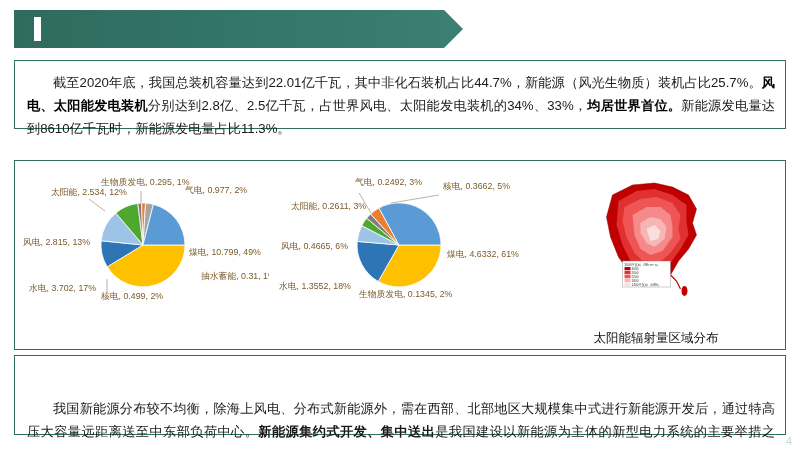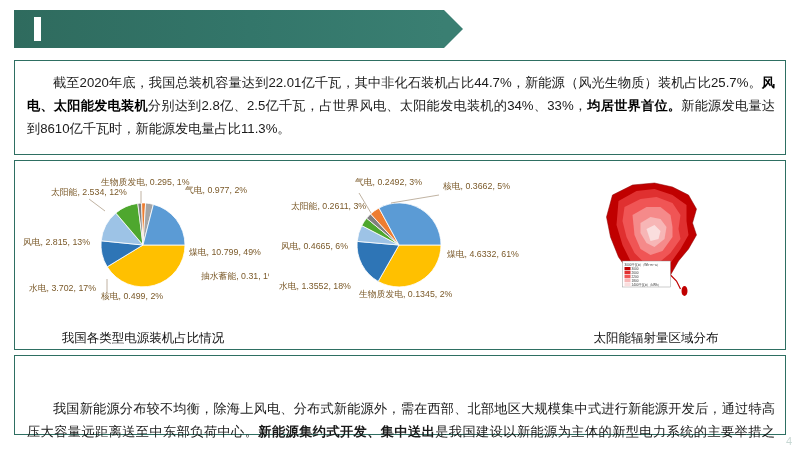--- a/index.html
+++ b/index.html
@@ -26,21 +26,21 @@
   .header-accent{
     position:absolute;left:20px;top:7px;width:7px;height:24px;background:#ffffff;
   }
   .header-title{
     position:absolute;left:36px;top:7px;
     color:#ffffff;font-size:18px;font-weight:bold;letter-spacing:1px;
     line-height:24px;white-space:nowrap;margin-top:40px;
   }
   
   .para-box{
-    position:absolute;left:14px;top:60px;width:772px;height:95px;
+    position:absolute;left:14px;top:60px;width:772px;height:69px;
     border:1px solid #2e6f62;background:#ffffff;box-sizing:border-box;
   }
   .para-text{
     position:absolute;left:12px;top:10px;width:748px;
     font-size:13.2px;line-height:23px;color:#1a1a1a;text-align:justify;
     text-indent:26px;
   }
   .para-text b{font-weight:bold;color:#000;}
   
   .charts{
@@ -121,21 +121,20 @@
         <text class="lbl" x="17" y="15">太阳能, 2.534, 12%</text>
         <text class="lbl" x="84" y="14">气电, 0.977, 2%</text>
         <text class="lbl" x="42" y="67">核电, 0.499, 2%</text>
         <text class="lbl" x="42" y="10">生物质发电, 0.295, 1%</text>
         <text class="lbl" x="92" y="57">抽水蓄能, 0.31, 1%</text>
         <path class="leader" d="M62 19 L62 13"></path>
         <path class="leader" d="M44 23 L36 17"></path>
         <path class="leader" d="M45 57 L45 64"></path>
       </svg>
     </div>
-    <div class="chart-caption">我国各类型电源装机占比情况</div>
   </div>
 
   <div class="chart-cell c2">
     <div class="pie-wrap">
       <svg viewBox="0 0 128 76" width="256" height="152">
         <g transform="translate(64,40)">
 
           <path d="M0 0 L21 0 A21 21 0 0 1 -10.4 18.2 Z" fill="#ffc000" stroke="#fff" stroke-width=".4"></path>
 
           <path d="M0 0 L-10.4 18.2 A21 21 0 0 1 -20.9 -1.8 Z" fill="#2e75b6" stroke="#fff" stroke-width=".4"></path>

